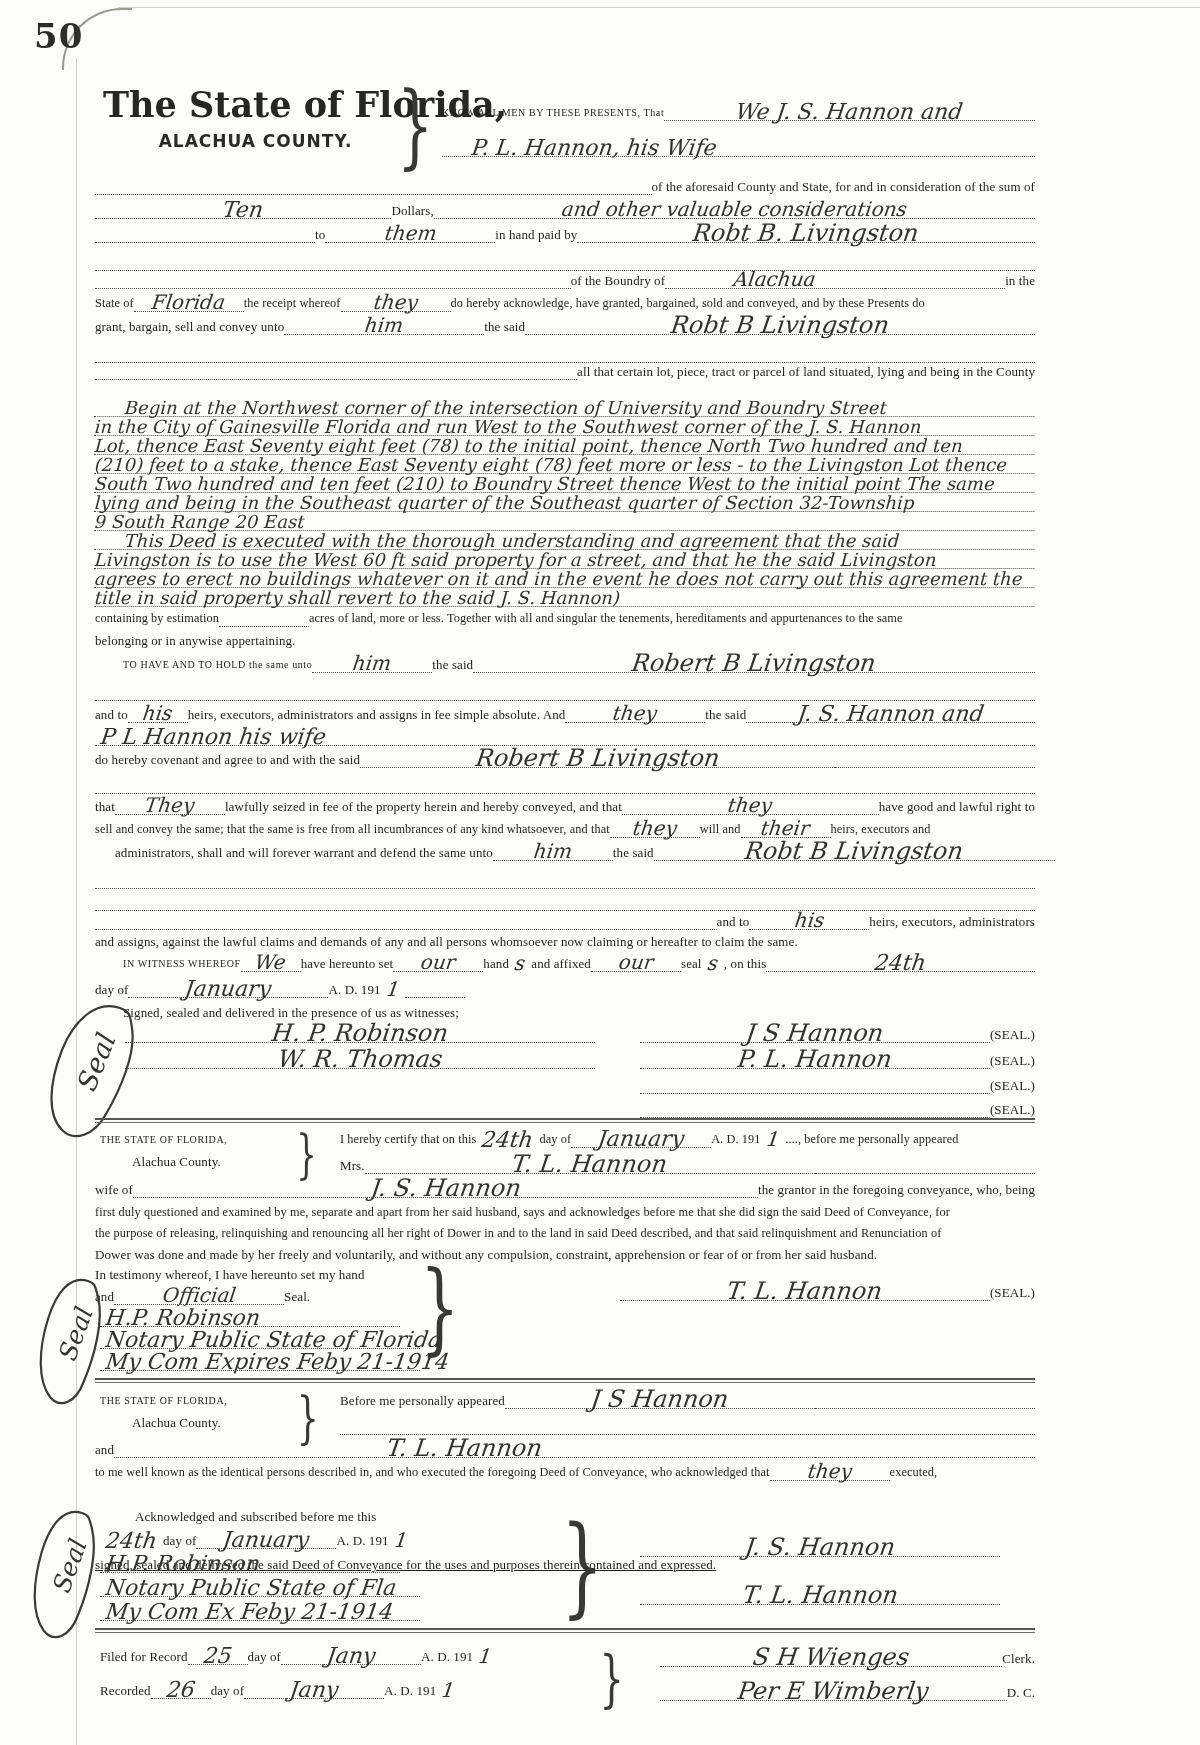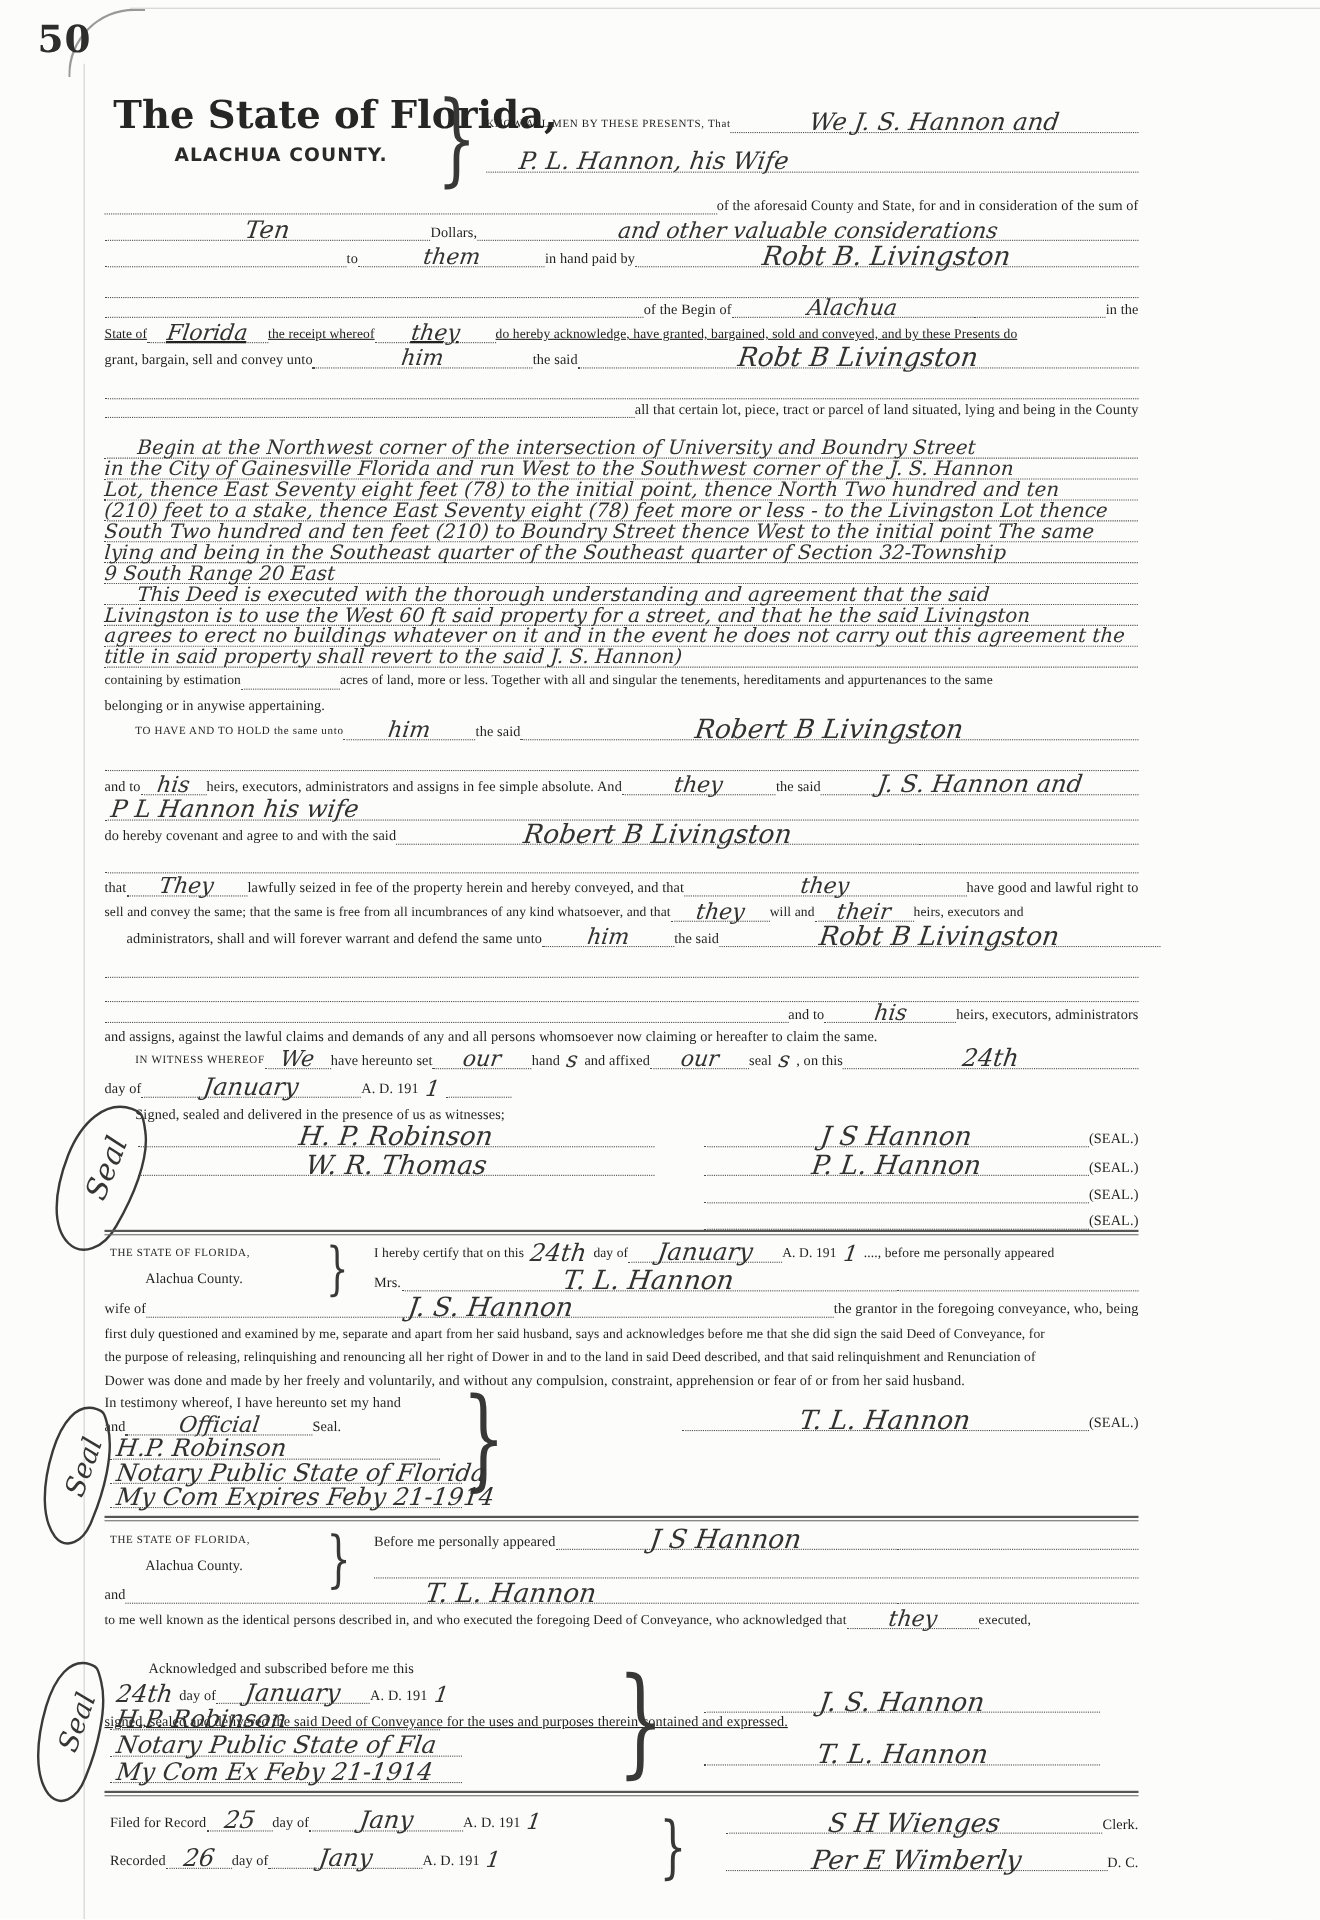--- a/index.html
+++ b/index.html
@@ -91,28 +91,28 @@
     <span class="P">in hand paid by</span>
     <span class="F">
         <span class="H big">Robt B. Livingston</span>
       </span>
   </div>
   <div class="line" style="left:95px; top:254px; width:940px;">
     <span class="F"></span>
   </div>
   <div class="line" style="left:95px; top:272px; width:940px;">
     <span class="F"></span>
-    <span class="P">of the Begin of</span>
+    <span class="P">of the Boundry of</span>
     <span class="F w220">
         <span class="H">Alachua</span>
       </span>
     <span class="F w120"></span>
     <span class="P">in the</span>
   </div>
-  <div class="line sm" style="left:95px; top:295px; width:940px;text-decoration:underline;">
+  <div class="line sm" style="left:95px; top:295px; width:940px;">
     <span class="P">State of</span>
     <span class="F w110">
         <span class="H">Florida</span>
       </span>
     <span class="P">the receipt whereof</span>
     <span class="F w110">
         <span class="H">they</span>
       </span>
     <span class="P">do hereby acknowledge, have granted, bargained, sold and conveyed, and by these Presents do</span>
   </div>

